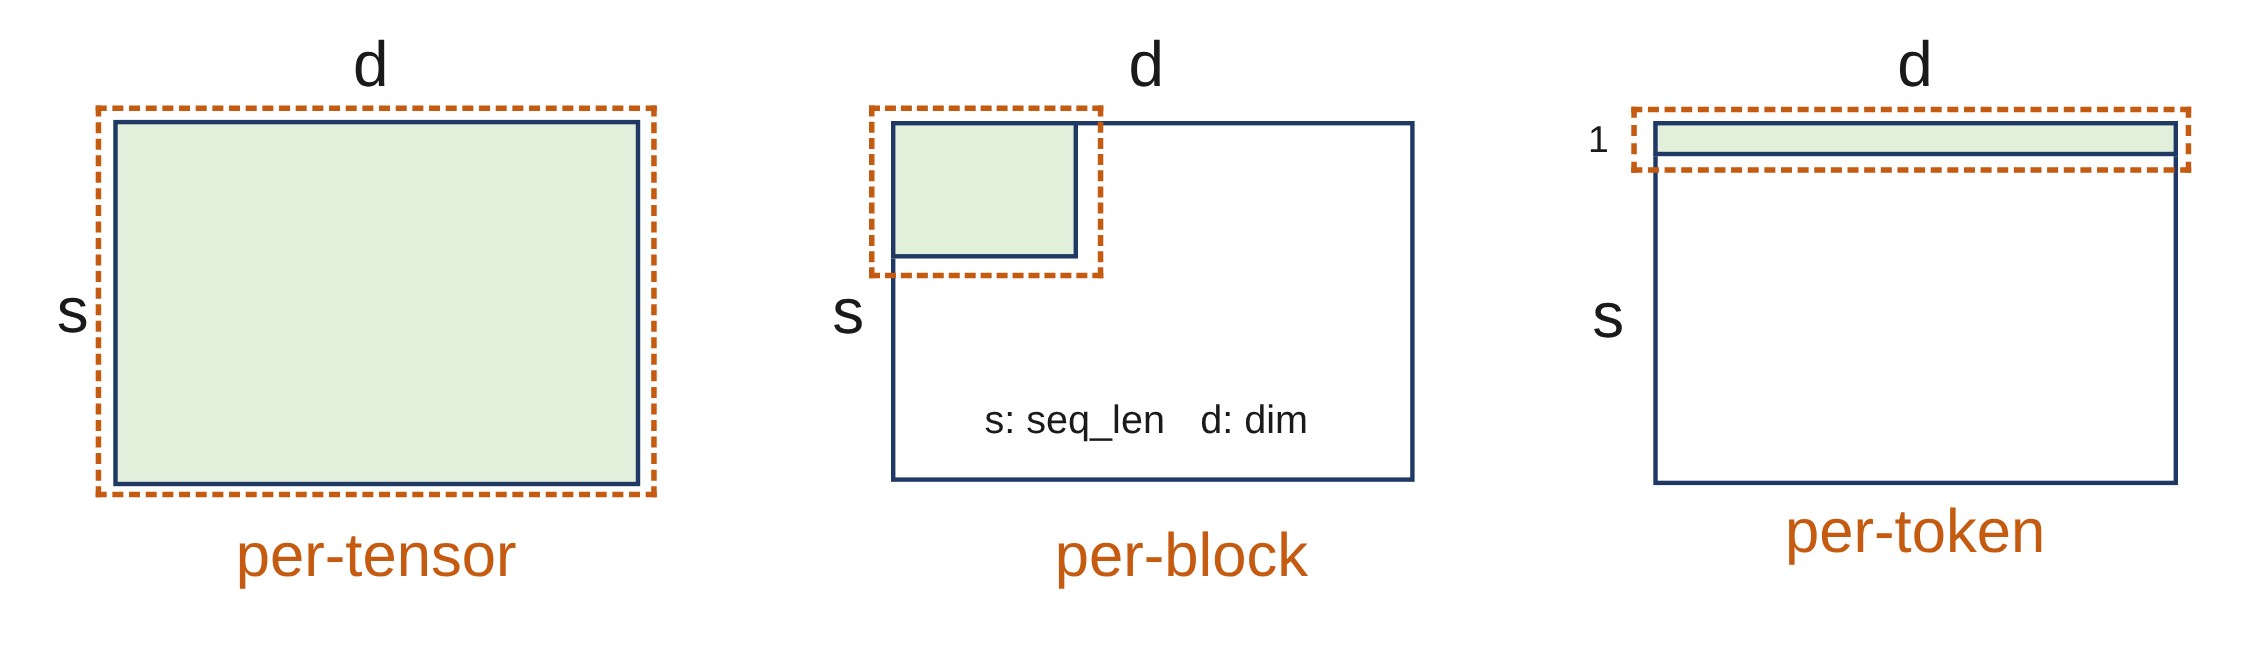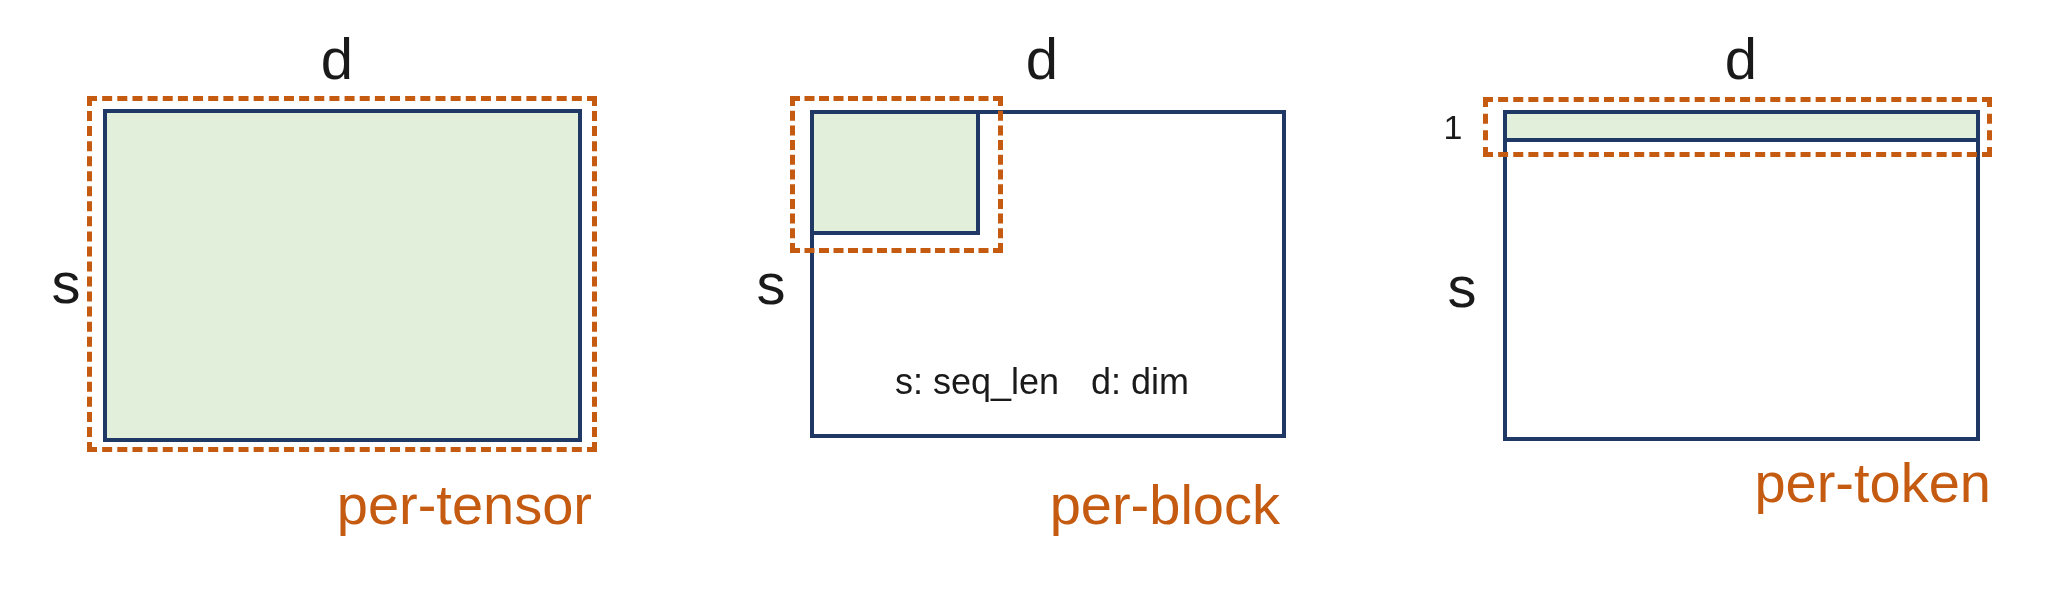--- a/index.html
+++ b/index.html
@@ -44,21 +44,21 @@
     font-size:34px;
     line-height:1;
     text-align:center;
     width:60px;
   }
   .caption{
     position:absolute;
     color:var(--accent-orange);
     font-size:56px;
     line-height:1.1;
-    text-align:right;
+    text-align:center;
     width:500px;
   }
   .legend{
     position:absolute;
     left:842px;top:360px;width:400px;
     display:flex;justify-content:center;gap:32px;
     color:var(--text-black);
     font-size:36px;line-height:1.2;
     white-space:nowrap;
   }
@@ -69,21 +69,21 @@
   .d-1{left:287px;top:30px;}
   .s-1{left:36px;top:254px;width:60px;}
   .cap-1{left:92px;top:474px;}
 
   
   .solid-2{left:810px;top:110px;width:476px;height:328px;}
   .block-2{left:810px;top:110px;width:170px;height:125px;}
   .dashed-2{left:790px;top:96px;width:213px;height:157px;}
   .d-2{left:992px;top:30px;}
   .s-2{left:741px;top:255px;width:60px;}
-  .cap-2{left:780px;top:474px;}
+  .cap-2{left:824px;top:474px;}
 
   
   .solid-3{left:1503px;top:110px;width:477px;height:331px;}
   .strip-3{left:1503px;top:110px;width:477px;height:32px;}
   .dashed-3{left:1483px;top:97px;width:509px;height:60px;}
   .d-3{left:1691px;top:30px;}
   .s-3{left:1432px;top:258px;width:60px;}
   .one-3{left:1423px;top:110px;}
   .cap-3{left:1491px;top:452px;}
 </style>

